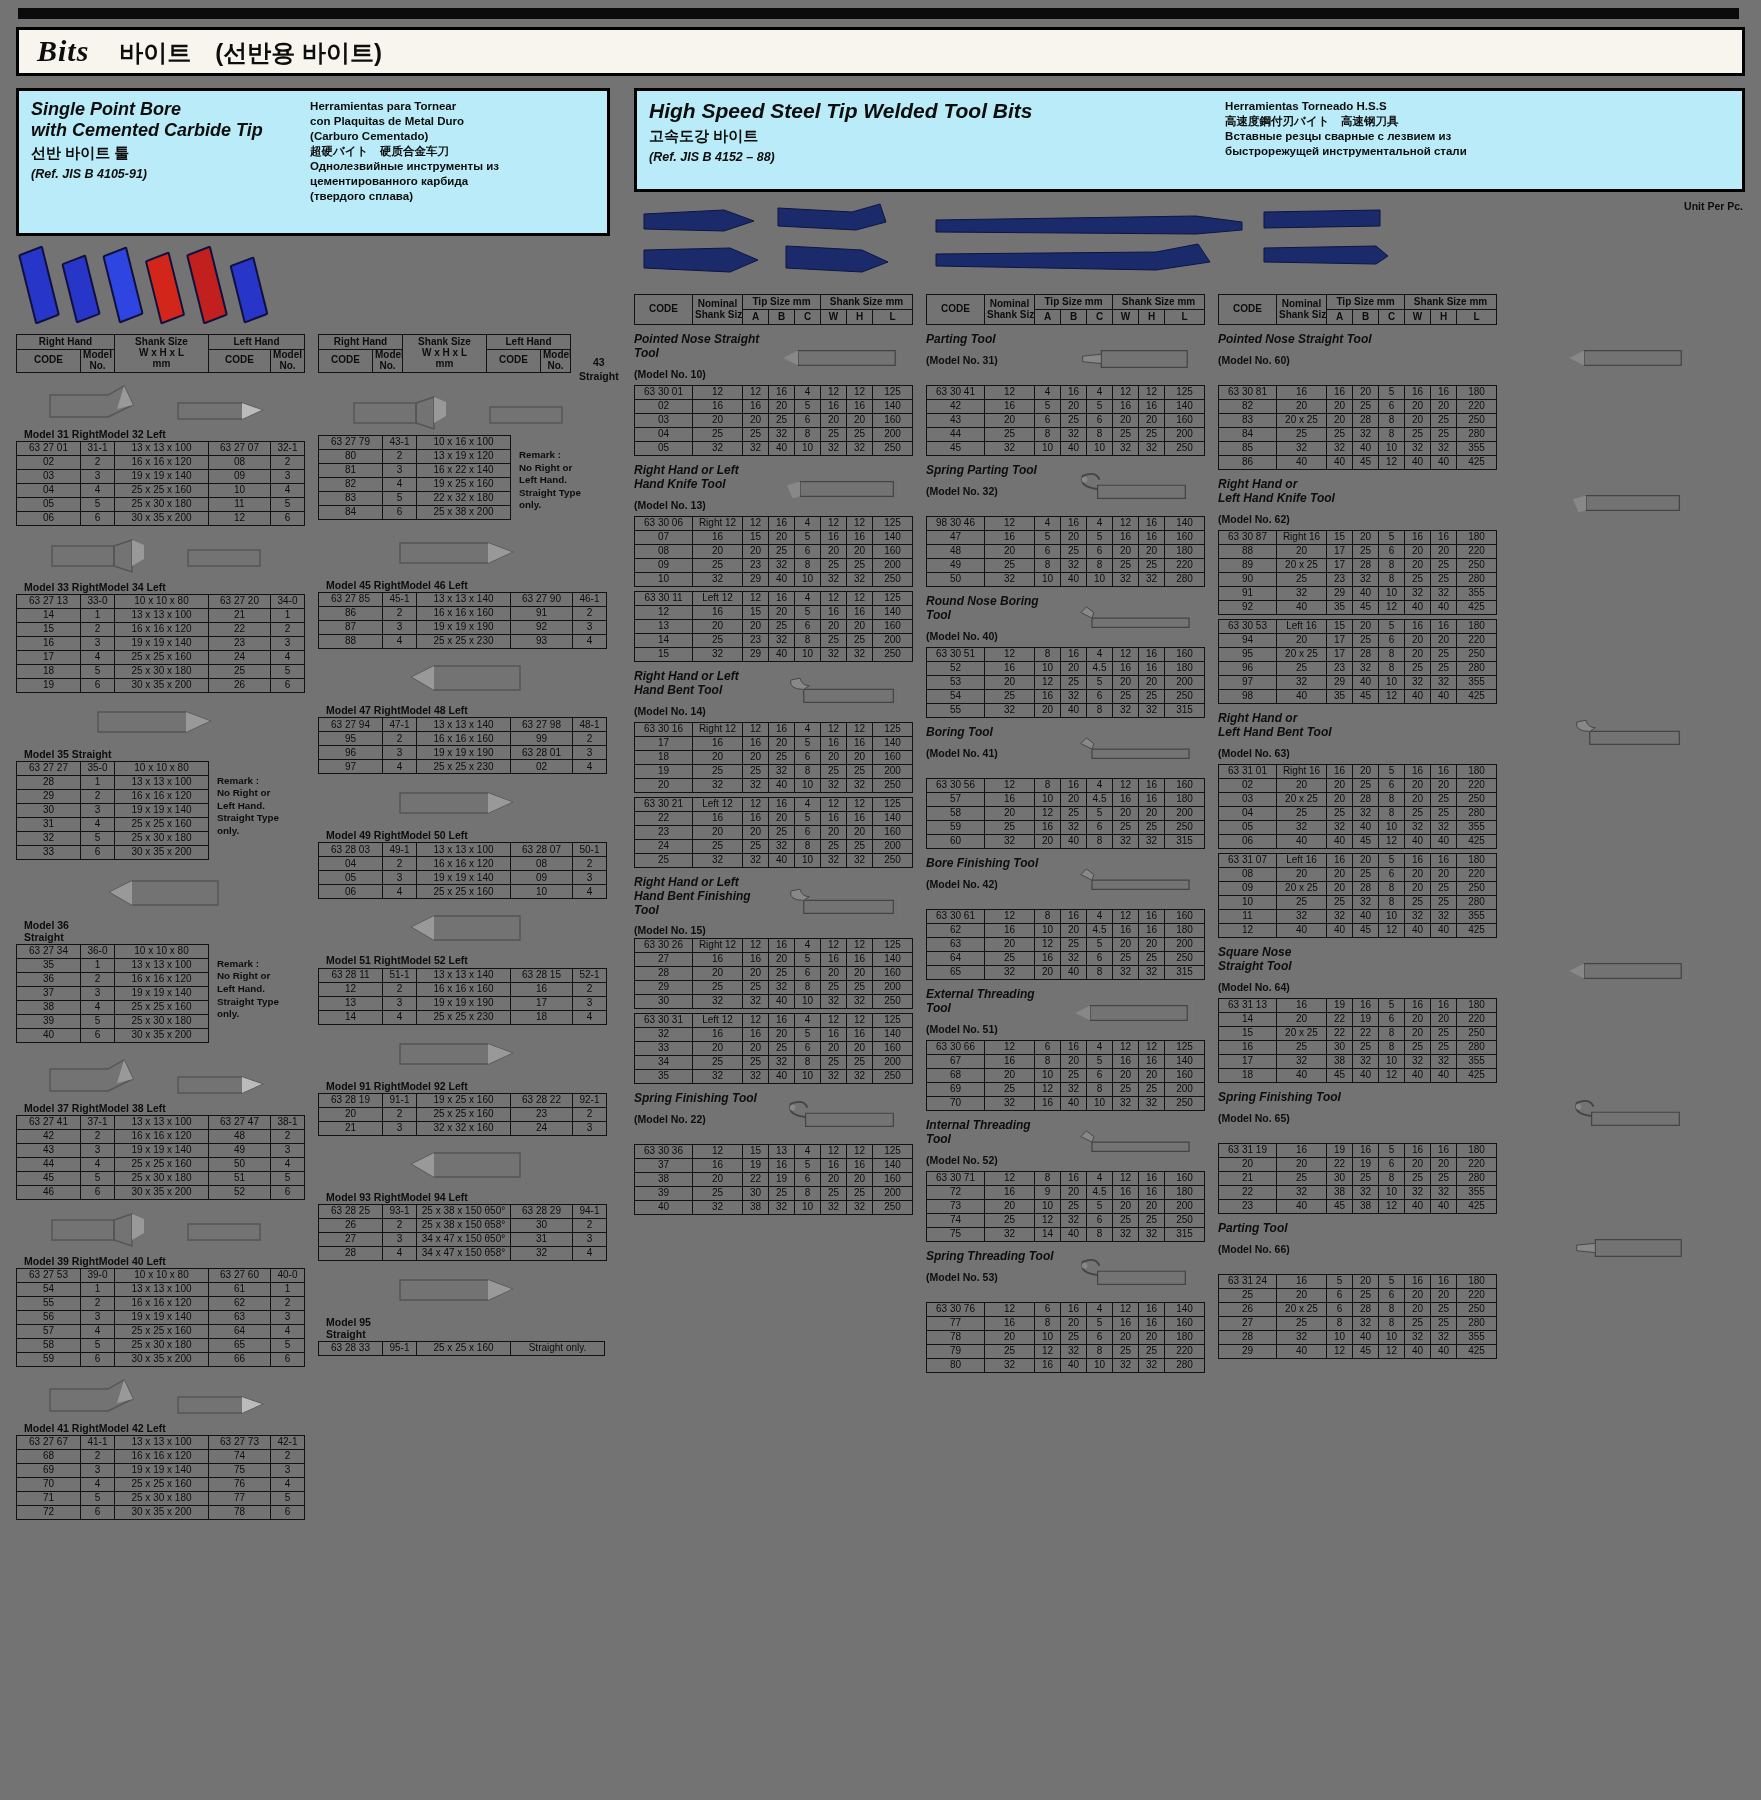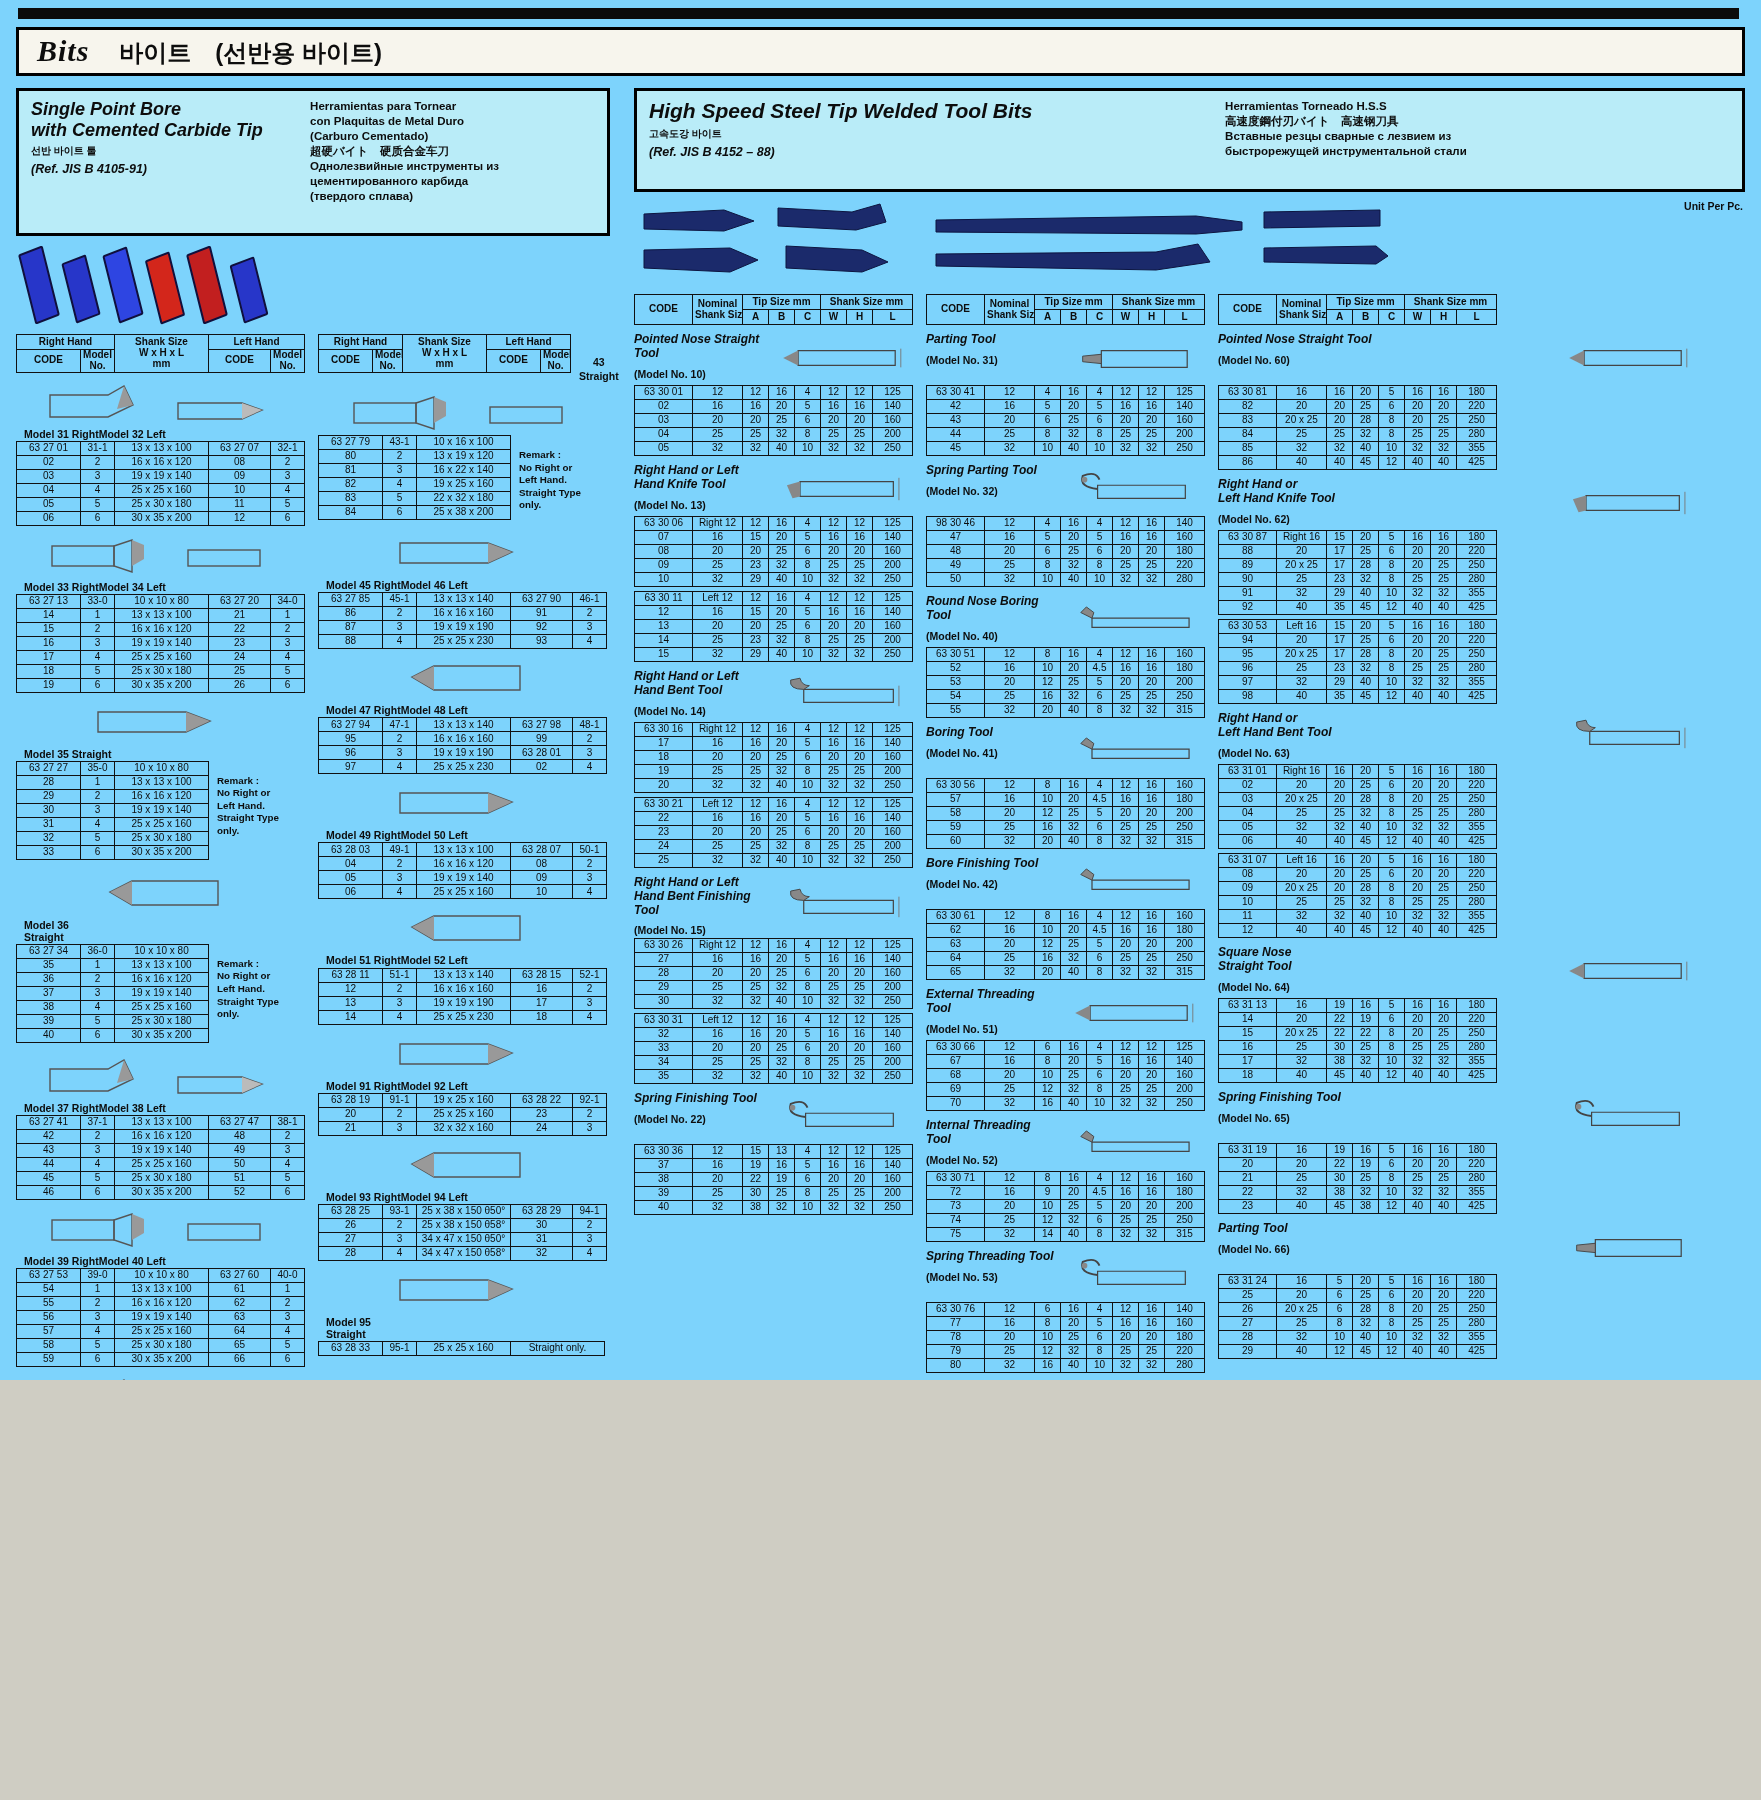--- a/index.html
+++ b/index.html
@@ -1,34 +1,34 @@
 <!DOCTYPE html>
 <html><head>
 <meta charset="utf-8">
 <style>
   *{box-sizing:border-box}
   html,body{margin:0;padding:0}
   body{width:1761px;background:#cfcdc3;font-family:"Liberation Sans",sans-serif;color:#0d0d0d}
-  #page{width:1761px;height:1380px;background:#7dd3fc;position:relative;overflow:hidden;padding:6px 16px 0}
+  #page{width:1761px;height:1800px;background:#737373;position:relative;overflow:hidden;padding:6px 16px 0}
   .top-rule{height:11px;background:#0b0b0b;margin:2px 6px 8px 2px}
   .title-box{border:3px solid #000;background:#f7f5ed;padding:4px 18px;display:flex;align-items:baseline;gap:30px}
   .title-en{font-family:"Liberation Serif",serif;font-style:italic;font-weight:bold;font-size:30px;letter-spacing:1px}
   .title-kr{font-weight:bold;font-size:24px}
   .halves{display:flex;gap:24px;margin-top:12px;align-items:flex-start}
   .half-l{width:594px;flex:none}
   .half-r{flex:1;min-width:0}
   .hdrbox{border:3px solid #000;background:#b9ecf8;display:flex;padding:8px 12px;gap:14px}
   .hdrbox.left{min-height:148px}
   .hdrbox.right{min-height:104px}
   .hb-a{flex:0 0 47%}
   .hdrbox.right .hb-a{flex:0 0 52%}
   .hb-b{flex:1;min-width:0}
   .hb-title{font-style:italic;font-weight:bold;font-size:18px;line-height:1.15}
   .hb-title.big{font-size:21px}
-  .hb-kr{font-weight:bold;font-size:10px;margin-top:4px}
+  .hb-kr{font-weight:bold;font-size:15px;margin-top:4px}
   .hb-ref{font-style:italic;font-weight:bold;font-size:12.5px;margin-top:4px}
   .hb-line{font-size:11.5px;line-height:1.3;display:block;font-weight:600}
   .bits-row{height:92px;display:flex;align-items:center;gap:16px;padding:8px 10px 2px}
   .bit{width:26px;height:72px;border:2px solid #10103d;border-radius:2px;transform:rotate(-14deg) skewY(-7deg);flex:none}
   .bit:nth-child(2){height:62px;margin-top:8px}
   .bit:nth-child(3){height:70px}
   .bit:nth-child(4){height:66px;margin-top:6px}
   .bit:nth-child(5){height:72px}
   .bit:nth-child(6){height:60px;margin-top:10px}
   .illus-row{display:flex;align-items:flex-start;gap:10px;padding:6px 2px 2px;height:96px}

